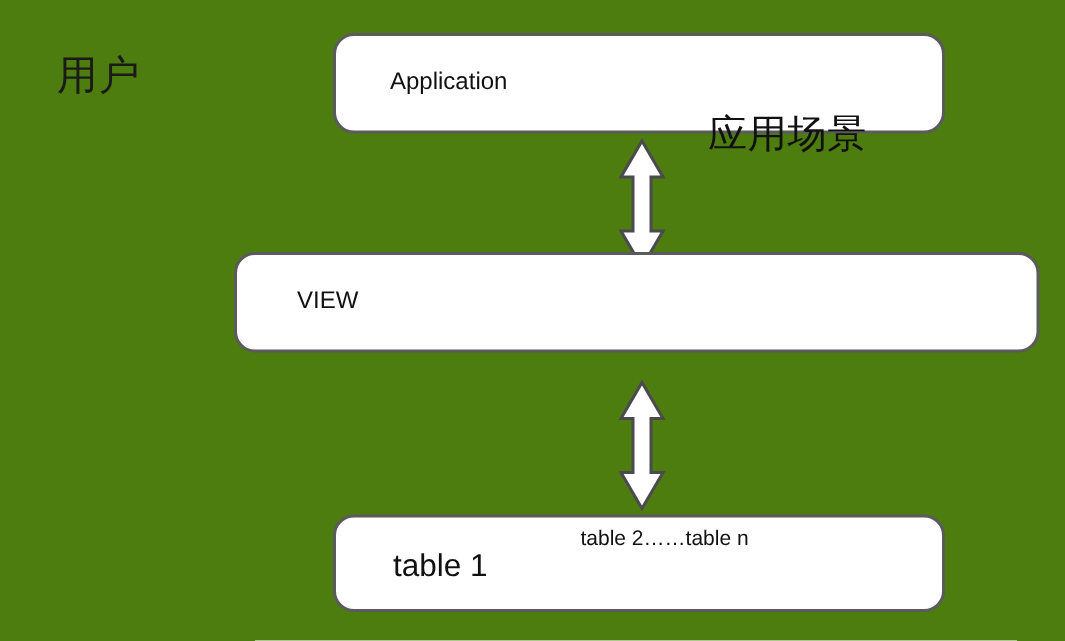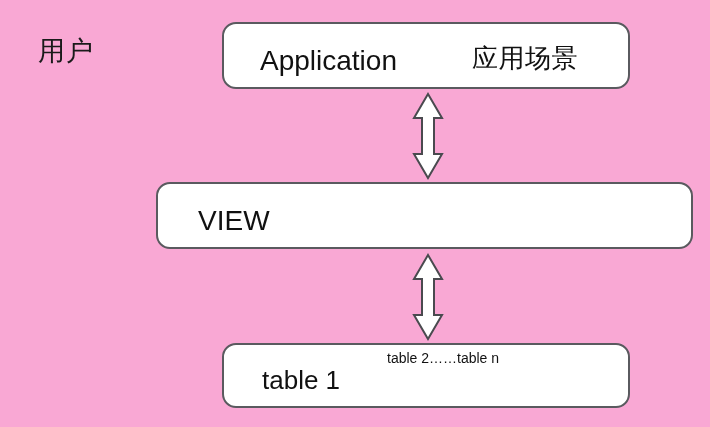--- a/index.html
+++ b/index.html
@@ -8,21 +8,21 @@
     background: #ffffff;
   }
   body {
     font-family: "Liberation Sans", "DejaVu Sans", sans-serif;
     -webkit-font-smoothing: antialiased;
   }
   #canvas {
     position: relative;
     width: 710px;
     height: 427px;
-    background: #f9a8d4;
+    background: #4d7c0f;
     overflow: hidden;
   }
 
   
   .row-label {
     position: absolute;
     font-size: 27px;
     line-height: 1;
     color: #1a1a1a;
     font-family: "DejaVu Sans", "Liberation Sans", sans-serif;
@@ -43,27 +43,28 @@
   }
 
   .box-text {
     position: absolute;
     white-space: nowrap;
     color: #111111;
     line-height: 1;
   }
   .box-text.latin {
     font-family: "Liberation Sans", "DejaVu Sans", sans-serif;
-    font-size: 28px;
+    font-size: 16px;
     letter-spacing: 0px;
   }
   .box-text.cjk {
     font-family: "DejaVu Sans", "Liberation Sans", sans-serif;
     font-size: 26px;
     letter-spacing: 0.5px;
+    margin-top: 32px;
   }
 
   
   .arrow-connector {
     position: absolute;
   }
   .arrow-connector svg {
     display: block;
   }
 </style>
@@ -79,29 +80,29 @@
     <span class="box-text cjk" style="left:248px; top:21px;">应用场景</span>
   </div>
 
   <div class="arrow-connector" style="left:411px; top:92px;">
     <svg width="34" height="88" viewBox="0 0 34 88">
       <path d="M17 2 L31 26 L23 26 L23 62 L31 62 L17 86 L3 62 L11 62 L11 26 L3 26 Z" fill="#ffffff" stroke="#4a4a4f" stroke-width="2" stroke-linejoin="miter"></path>
     </svg>
   </div>
 
 
-  <div class="layer-box" style="left:156px; top:182px; width:537px; height:67px;padding-left:48px;">
+  <div class="layer-box" style="left:156px; top:168px; width:537px; height:67px;padding-left:48px;">
     <span class="box-text latin" style="left:40px; top:23px;">VIEW</span>
   </div>
 
   <div class="arrow-connector" style="left:411px; top:253px;">
     <svg width="34" height="88" viewBox="0 0 34 88">
       <path d="M17 2 L31 26 L23 26 L23 62 L31 62 L17 86 L3 62 L11 62 L11 26 L3 26 Z" fill="#ffffff" stroke="#4a4a4f" stroke-width="2" stroke-linejoin="miter"></path>
     </svg>
   </div>
 
 
   <div class="layer-box" style="left:222px; top:343px; width:408px; height:65px;">
-    <span class="box-text latin" style="left:38px; top:22px; font-size:26px;">table 1</span>
+    <span class="box-text latin" style="left:38px; top:22px; font-size:21px;">table 1</span>
     <span class="box-text latin" style="left:163px; top:6px; font-size:14px;">table 2……table n</span>
   </div>
 
 </div>
 
 </body></html>

